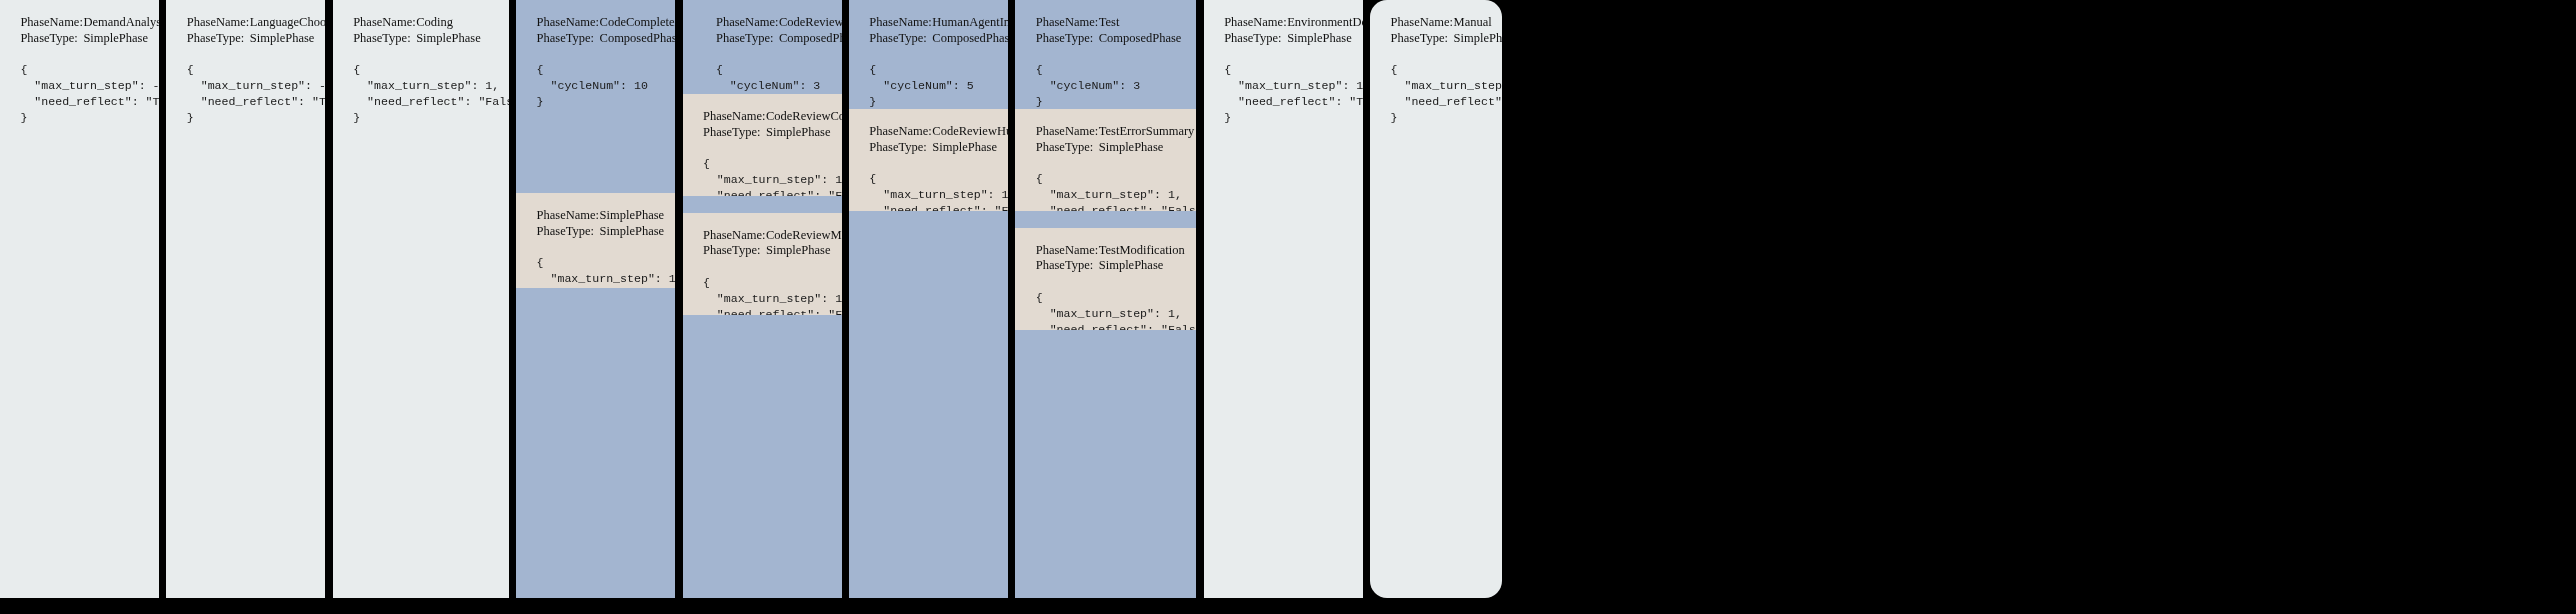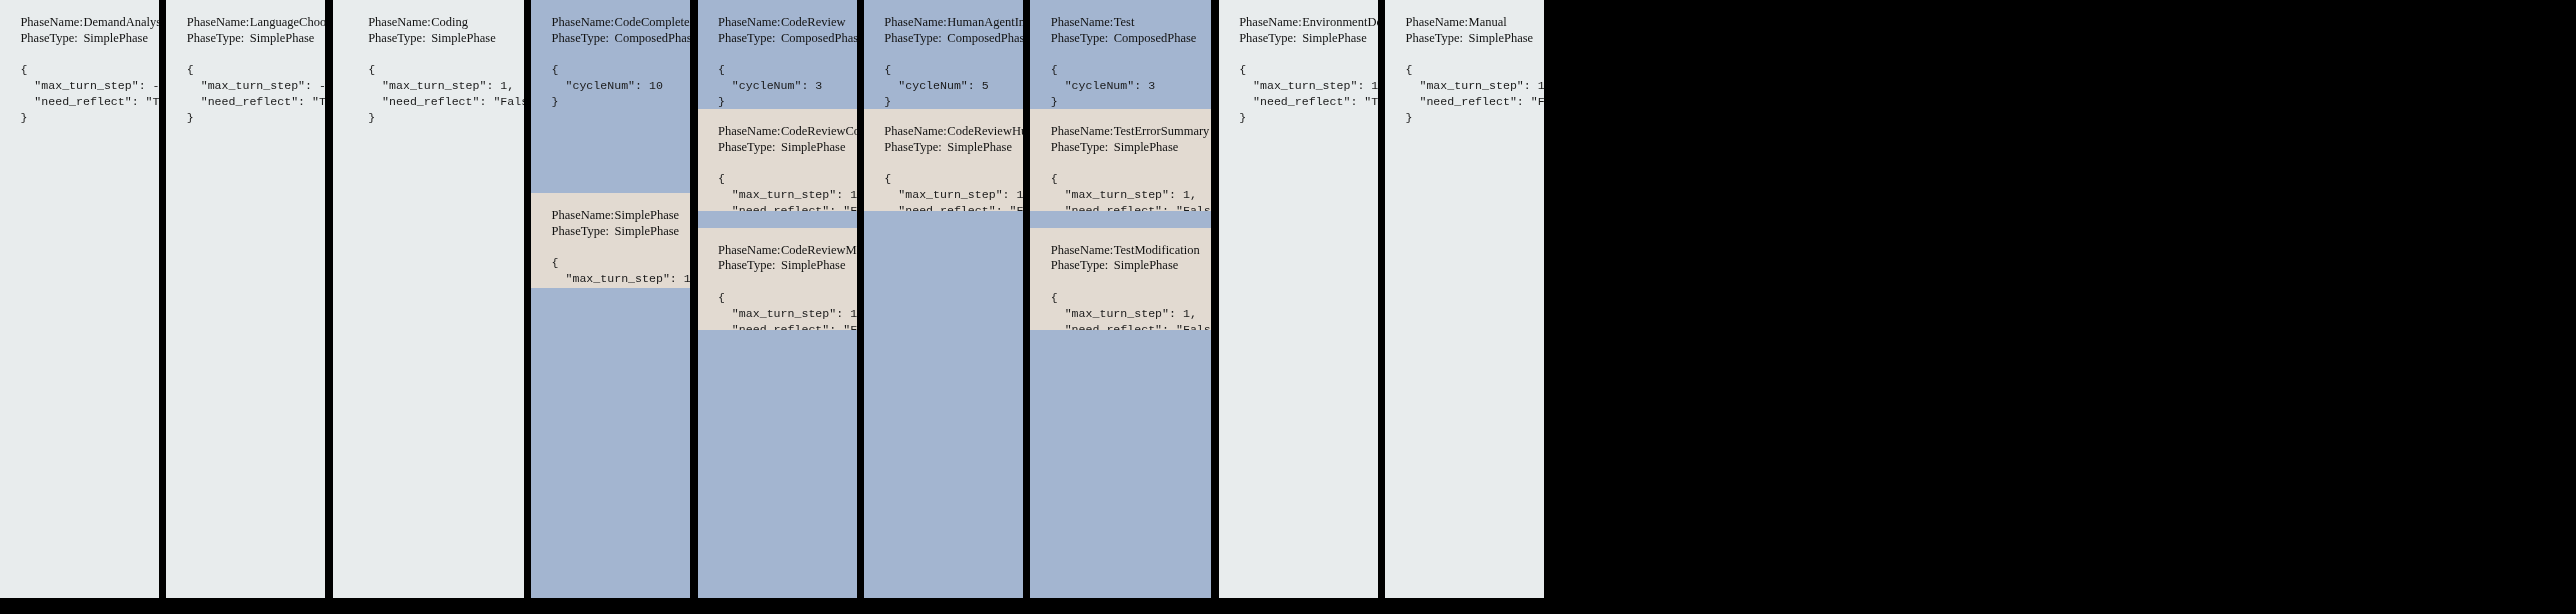--- a/index.html
+++ b/index.html
@@ -36,21 +36,21 @@
     </div>
     <div class="panel simple" style="width: 159px;">
       <div class="block head-simple">
         <div class="meta">
           <span class="metarow"><span class="mlabel">PhaseName:</span><span class="mval">LanguageChoose</span></span>
           <span class="metarow"><span class="mlabel">PhaseType:</span><span class="mval">SimplePhase</span></span>
         </div>
         <div class="json"><span class="jline">{</span><span class="jline">  "max_turn_step": -1,</span><span class="jline">  "need_reflect": "True"</span><span class="jline">}</span></div>
       </div>
     </div>
-    <div class="panel simple" style="width: 176px; padding-left: 15px;">
+    <div class="panel simple" style="width: 176px;">
       <div class="block head-simple">
         <div class="meta">
           <span class="metarow"><span class="mlabel">PhaseName:</span><span class="mval">Coding</span></span>
           <span class="metarow"><span class="mlabel">PhaseType:</span><span class="mval">SimplePhase</span></span>
         </div>
         <div class="json"><span class="jline">{</span><span class="jline">  "max_turn_step": 1,</span><span class="jline">  "need_reflect": "False"</span><span class="jline">}</span></div>
       </div>
     </div>
     <div class="panel composed" style="width: 159px;">
       <div class="block head-composed" style="height: 193px;">
@@ -63,21 +63,21 @@
       <div class="block sub" style="height: 95px;">
         <div class="meta">
           <span class="metarow"><span class="mlabel">PhaseName:</span><span class="mval">SimplePhase</span></span>
           <span class="metarow"><span class="mlabel">PhaseType:</span><span class="mval">SimplePhase</span></span>
         </div>
         <div class="json"><span class="jline">{</span><span class="jline">  "max_turn_step": 1,</span><span class="jline">  "need_reflect": "False"</span><span class="jline">}</span></div>
       </div>
       <div class="spacer-blue fill"></div>
     </div>
     <div class="panel composed" style="width: 159px;">
-      <div class="block head-composed" style="height: 109px;">
+      <div class="block head-composed" style="height: 94px; margin-left: 13px;">
         <div class="meta">
           <span class="metarow"><span class="mlabel">PhaseName:</span><span class="mval">CodeReview</span></span>
           <span class="metarow"><span class="mlabel">PhaseType:</span><span class="mval">ComposedPhase</span></span>
         </div>
         <div class="json"><span class="jline">{</span><span class="jline">  "cycleNum": 3</span><span class="jline">}</span></div>
       </div>
       <div class="block sub" style="height: 102px;">
         <div class="meta">
           <span class="metarow"><span class="mlabel">PhaseName:</span><span class="mval">CodeReviewComment</span></span>
           <span class="metarow"><span class="mlabel">PhaseType:</span><span class="mval">SimplePhase</span></span>
@@ -138,21 +138,21 @@
     </div>
     <div class="panel simple" style="width: 159px;">
       <div class="block head-simple">
         <div class="meta">
           <span class="metarow"><span class="mlabel">PhaseName:</span><span class="mval">EnvironmentDoc</span></span>
           <span class="metarow"><span class="mlabel">PhaseType:</span><span class="mval">SimplePhase</span></span>
         </div>
         <div class="json"><span class="jline">{</span><span class="jline">  "max_turn_step": 1,</span><span class="jline">  "need_reflect": "True"</span><span class="jline">}</span></div>
       </div>
     </div>
-    <div class="panel simple" style="width: 159px;">
+    <div class="panel simple" style="width: 132px; border-radius: 17px;">
       <div class="block head-simple">
         <div class="meta">
           <span class="metarow"><span class="mlabel">PhaseName:</span><span class="mval">Manual</span></span>
           <span class="metarow"><span class="mlabel">PhaseType:</span><span class="mval">SimplePhase</span></span>
         </div>
         <div class="json"><span class="jline">{</span><span class="jline">  "max_turn_step": 1,</span><span class="jline">  "need_reflect": "False"</span><span class="jline">}</span></div>
       </div>
     </div>
   </div>
 

